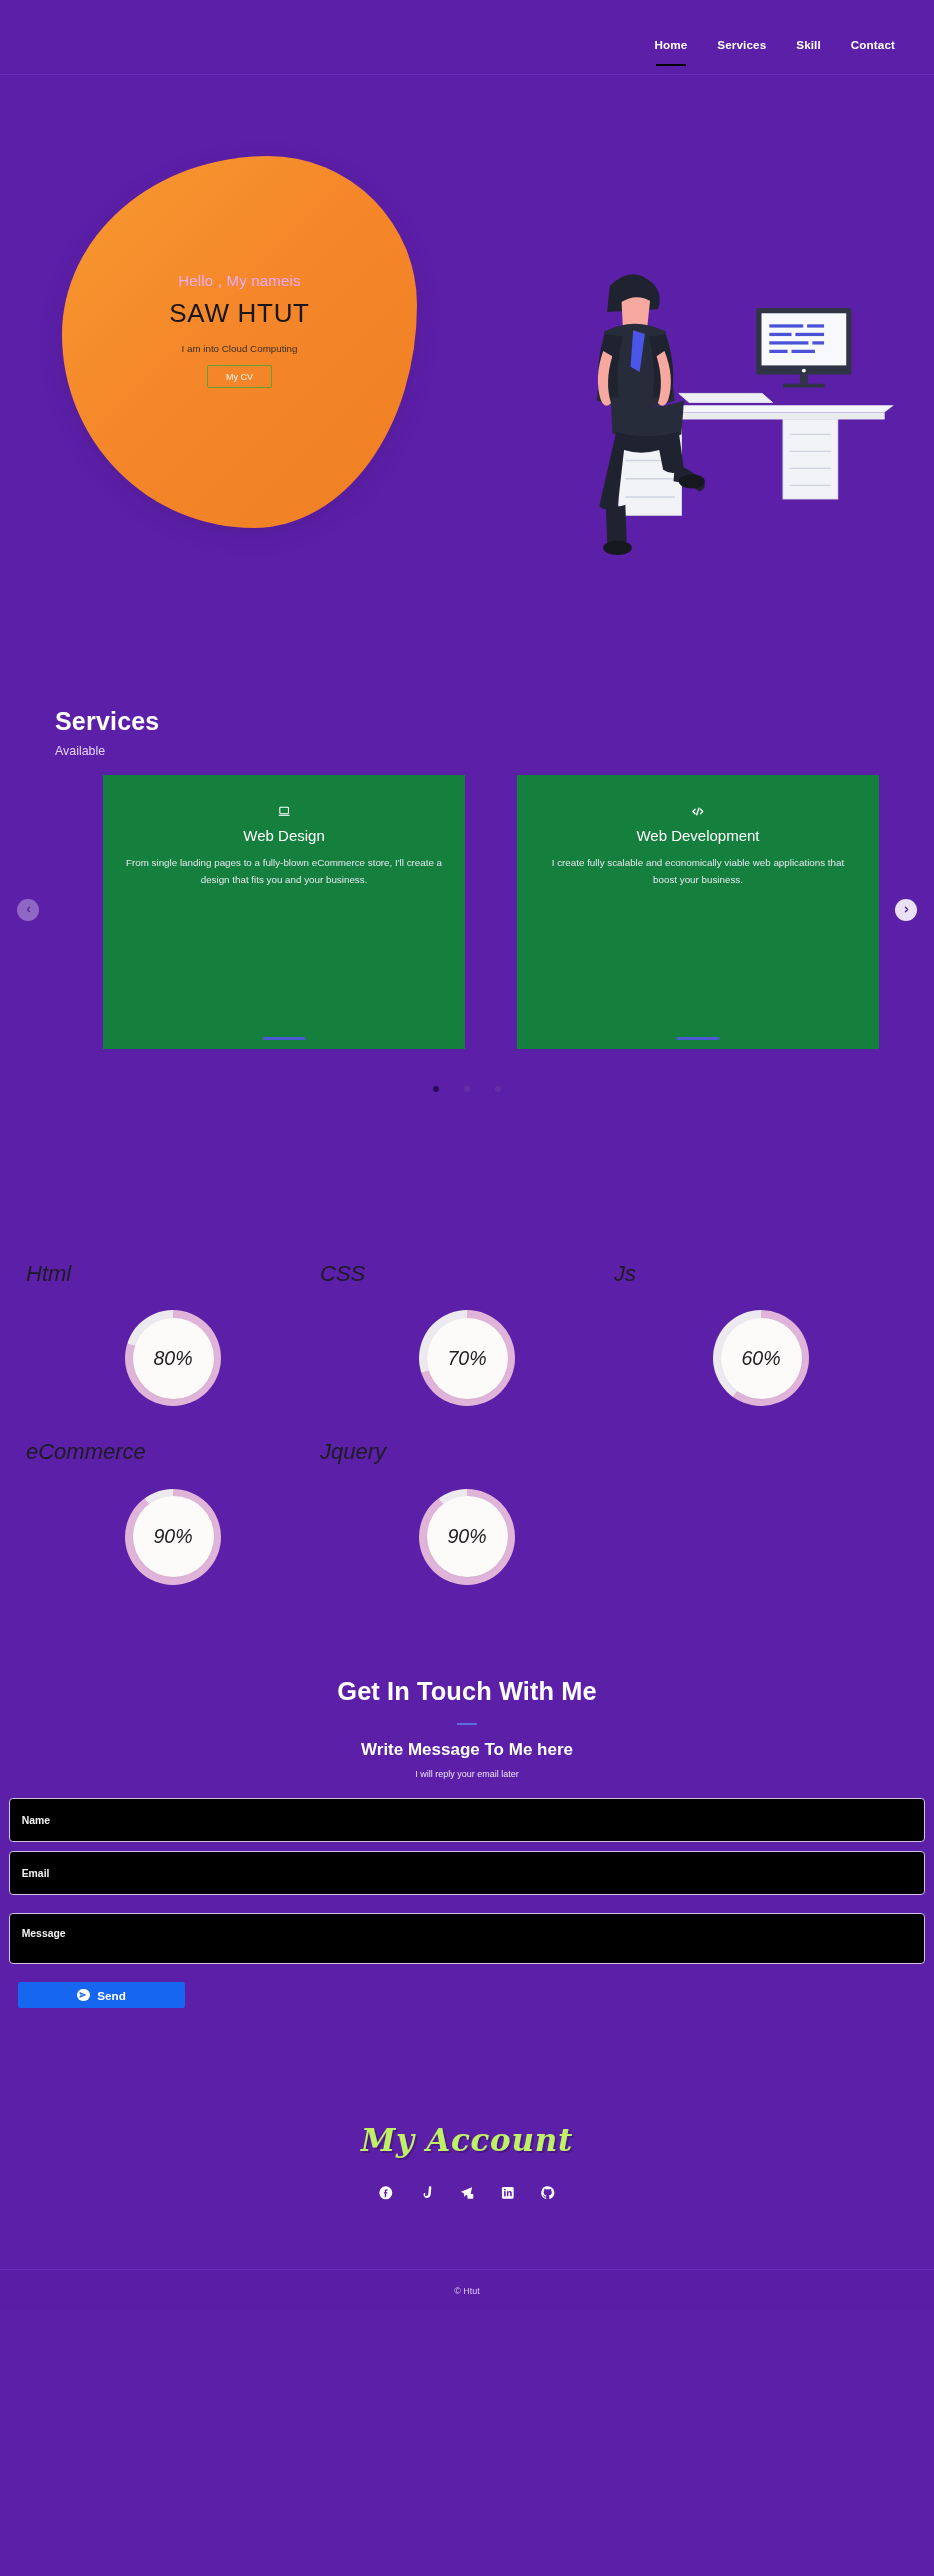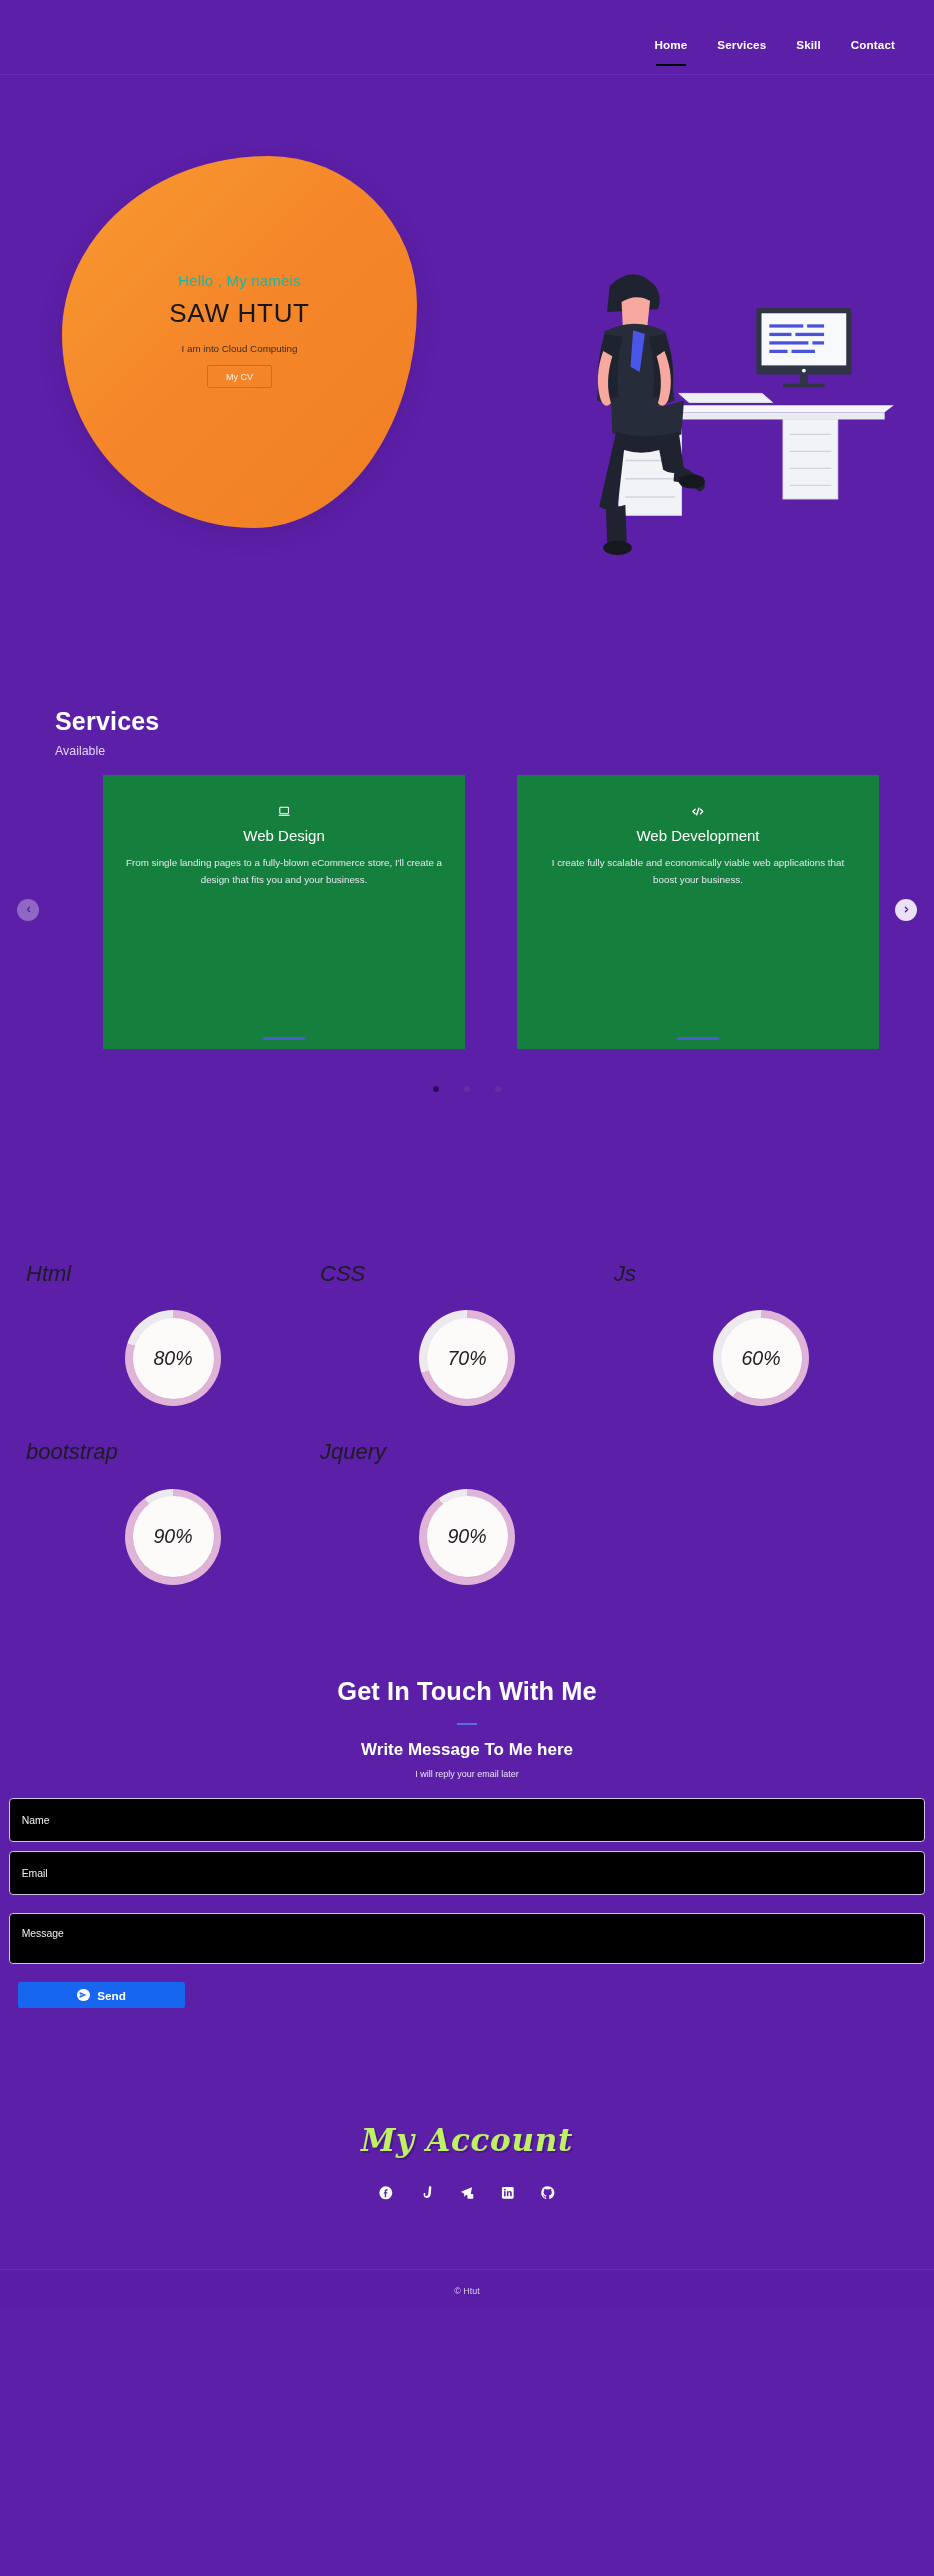--- a/index.html
+++ b/index.html
@@ -66,21 +66,21 @@
   }
   .hero-text {
     position: absolute;
     left: 0; right: 0;
     top: 116px;
     text-align: center;
     padding: 0 26px;
   }
   .hero-greet {
     font-size: 15px;
-    color: #14b8a6;
+    color: #f0abfc;
     letter-spacing: 0.2px;
     margin-bottom: 9px;
   }
   .hero-name {
     font-size: 26px;
     color: #17171a;
     letter-spacing: 0.7px;
     margin-bottom: 14.3px;
     font-weight: normal;
   }
@@ -246,20 +246,21 @@
   .field {
     width: 100%;
     background: #000000;
     border: 0.7px solid #cfc2e2;
     border-radius: 3.9px;
     color: #ffffff;
     font-family: inherit;
     font-size: 10.4px;
     padding: 0 11.7px;
     display: block;
+    font-weight: bold;
   }
   input.field { height: 44px; }
   input.field.second { margin-top: 9px; }
   textarea.field { height: 51px; padding-top: 14.3px; margin-top: 18px; resize: none; }
   .field::placeholder { color: #f2f2f4; opacity: 1; }
   .send-btn {
     margin-top: 18px;
     margin-left: 9px;
     background: #1666f0;
     border: none;
@@ -469,21 +470,21 @@
     <div class="skill">
       <div class="skill-label">Js</div>
       <div class="ring" style="background: conic-gradient(rgb(224, 180, 216) 0deg, rgb(224, 180, 216) 216deg, rgb(236, 234, 238) 216deg, rgb(236, 234, 238) 360deg);">
         <div class="ring-inner">60%</div>
       </div>
     </div>
   </div>
 
   <div class="skill-row">
     <div class="skill">
-      <div class="skill-label">bootstrap</div>
+      <div class="skill-label">eCommerce</div>
       <div class="ring" style="background: conic-gradient(rgb(224, 180, 216) 0deg, rgb(224, 180, 216) 324deg, rgb(236, 234, 238) 324deg, rgb(236, 234, 238) 360deg);">
         <div class="ring-inner">90%</div>
       </div>
     </div>
     <div class="skill">
       <div class="skill-label">Jquery</div>
       <div class="ring" style="background: conic-gradient(rgb(224, 180, 216) 0deg, rgb(224, 180, 216) 324deg, rgb(236, 234, 238) 324deg, rgb(236, 234, 238) 360deg);">
         <div class="ring-inner">90%</div>
       </div>
     </div>

